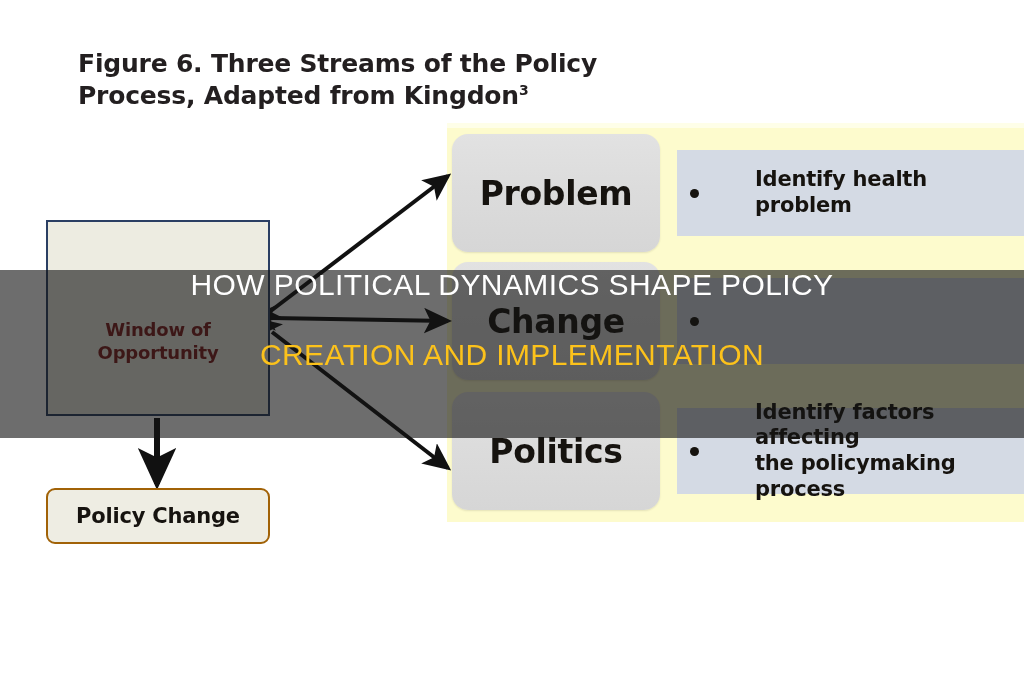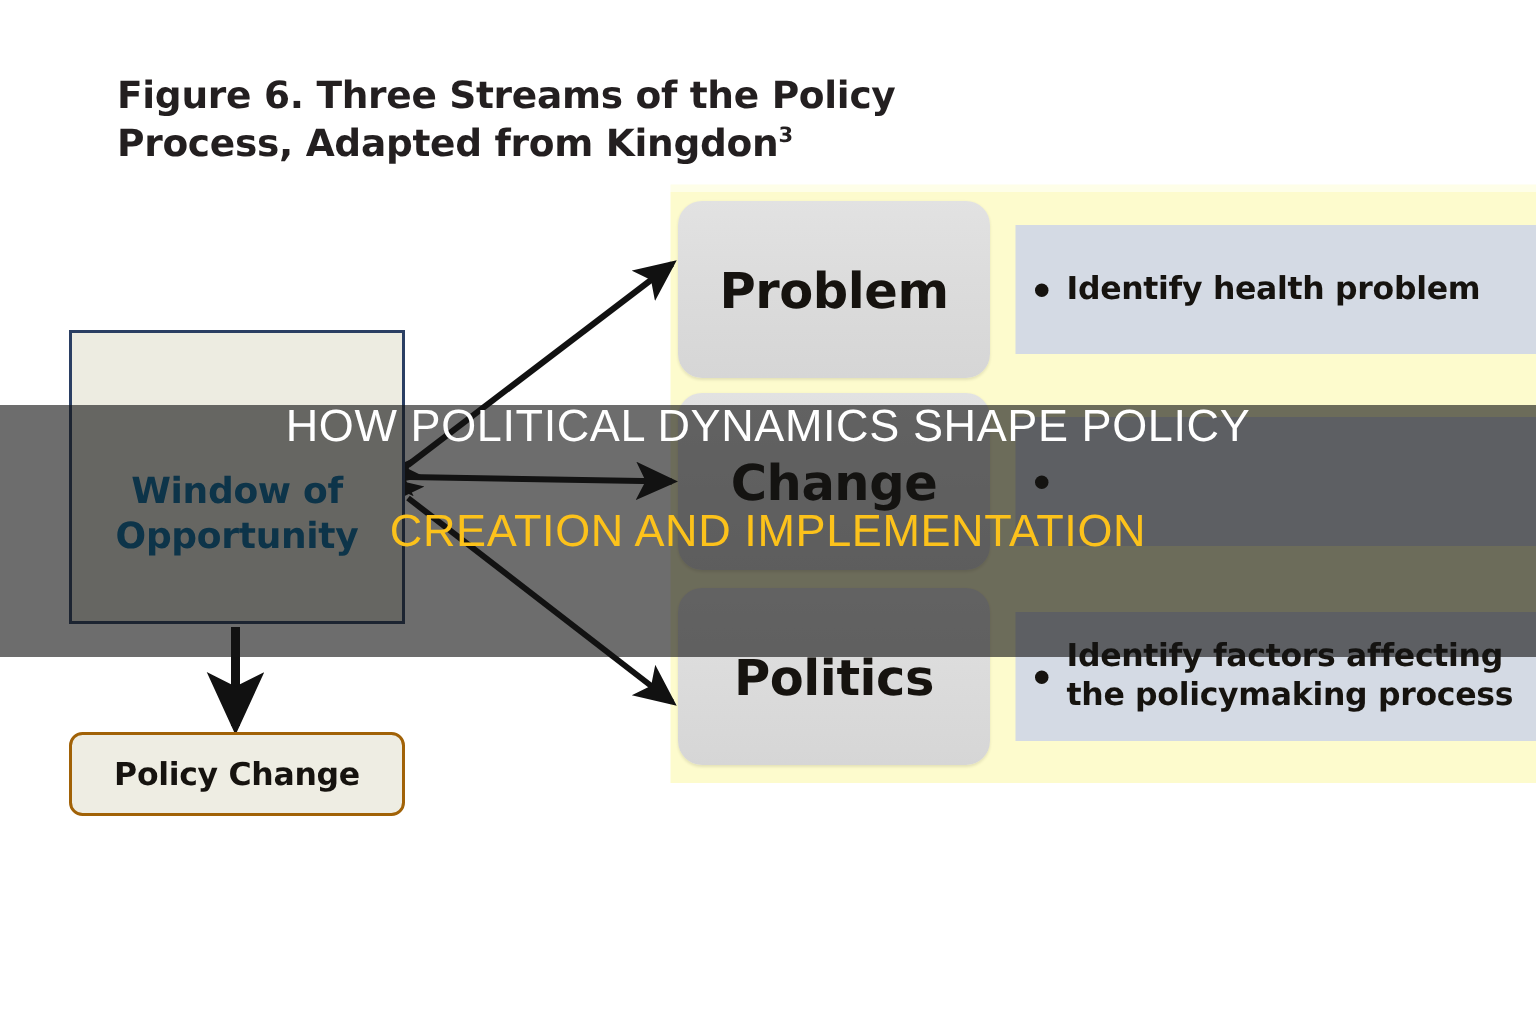--- a/index.html
+++ b/index.html
@@ -90,20 +90,21 @@
     position: absolute;
     left: 225px;
     top: 16px;
     width: 347px;
     height: 86px;
     background: #d4dae4;
     display: flex;
     align-items: center;
     padding-left: 13px;
     box-sizing: border-box;
+    gap: 44px;
   }
   .bullet-box .dot {
     width: 9px;
     height: 9px;
     border-radius: 50%;
     background: #16130f;
     flex: 0 0 auto;
     margin-right: 12px;
   }
   .bullet-box .bullet-text {
@@ -126,23 +127,23 @@
     background: #edece1;
     border: 2px solid #2b3f63;
     box-sizing: border-box;
     display: flex;
     align-items: center;
     justify-content: center;
     text-align: center;
   }
   #window-node .node-label {
     font-family: "DejaVu Sans", sans-serif;
-    font-size: 24px;
-    font-weight: bold;
-    color: #0369a1;
+    font-size: 18px;
+    font-weight: bold;
+    color: #7f1d1d;
     line-height: 1.25;
     white-space: pre-line;
     letter-spacing: -0.2px;
     margin-top: 47px;
   }
 
   #policy-change-node {
     position: absolute;
     left: 46px;
     top: 488px;

